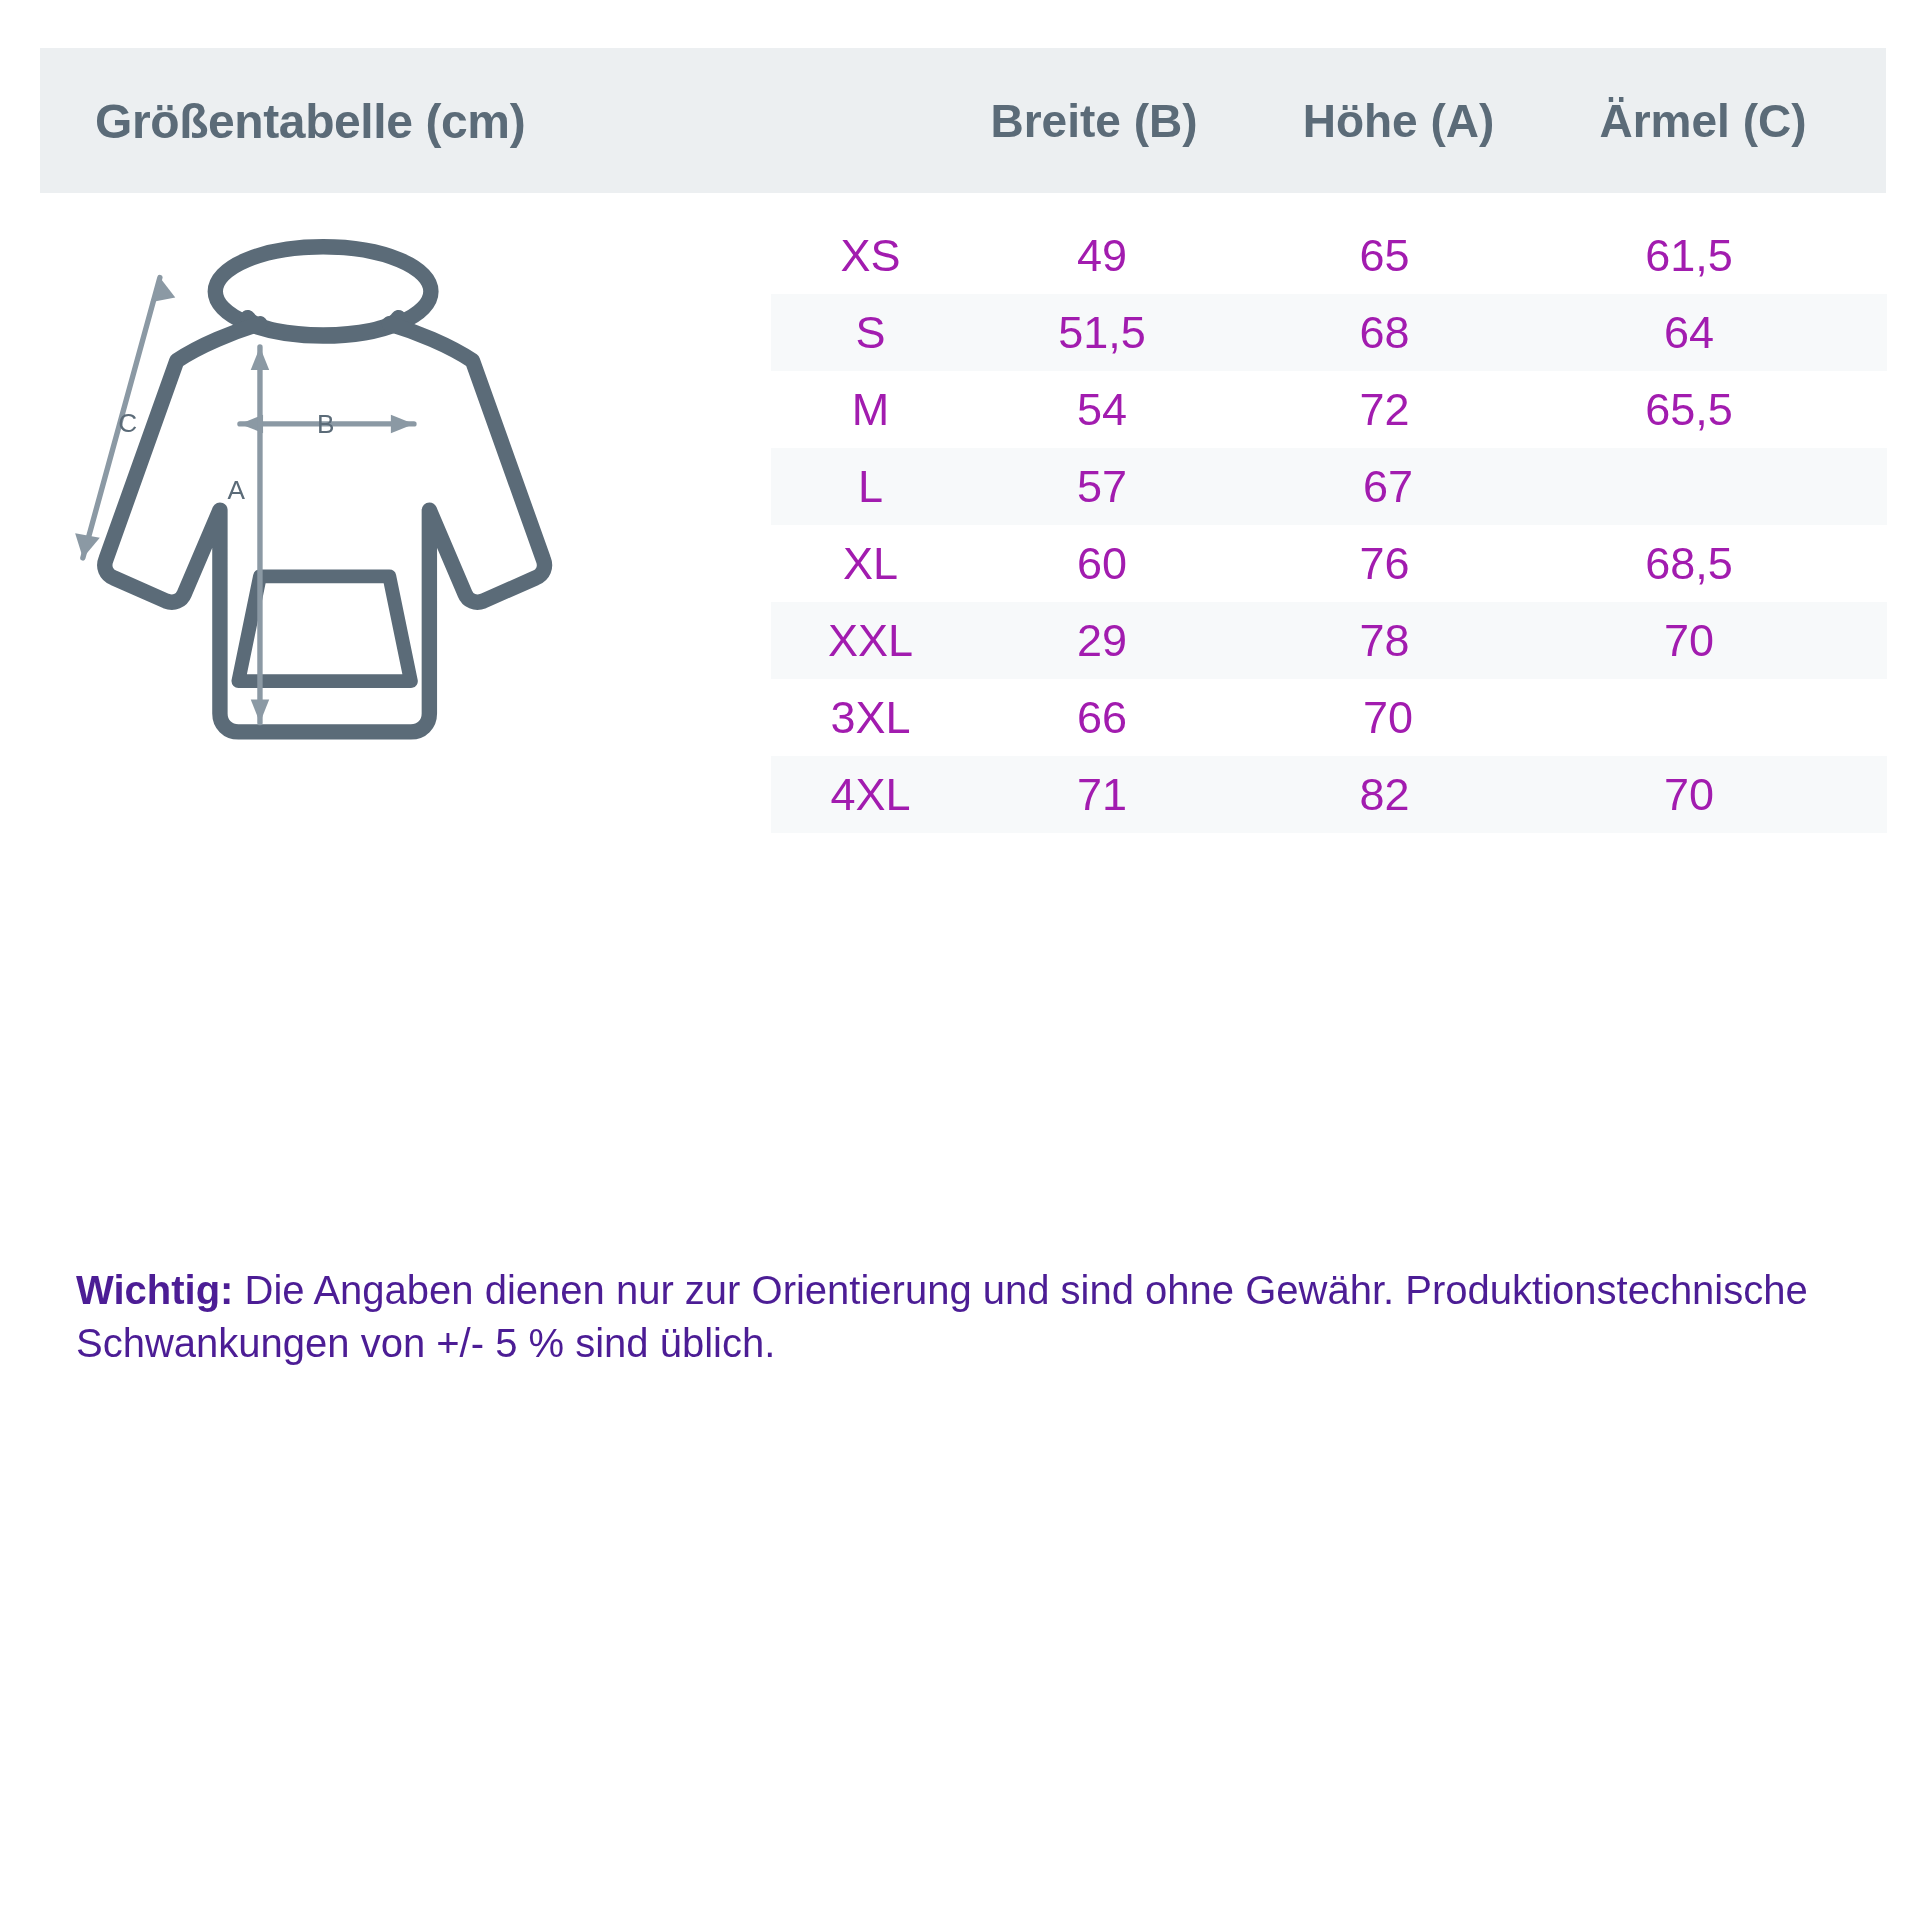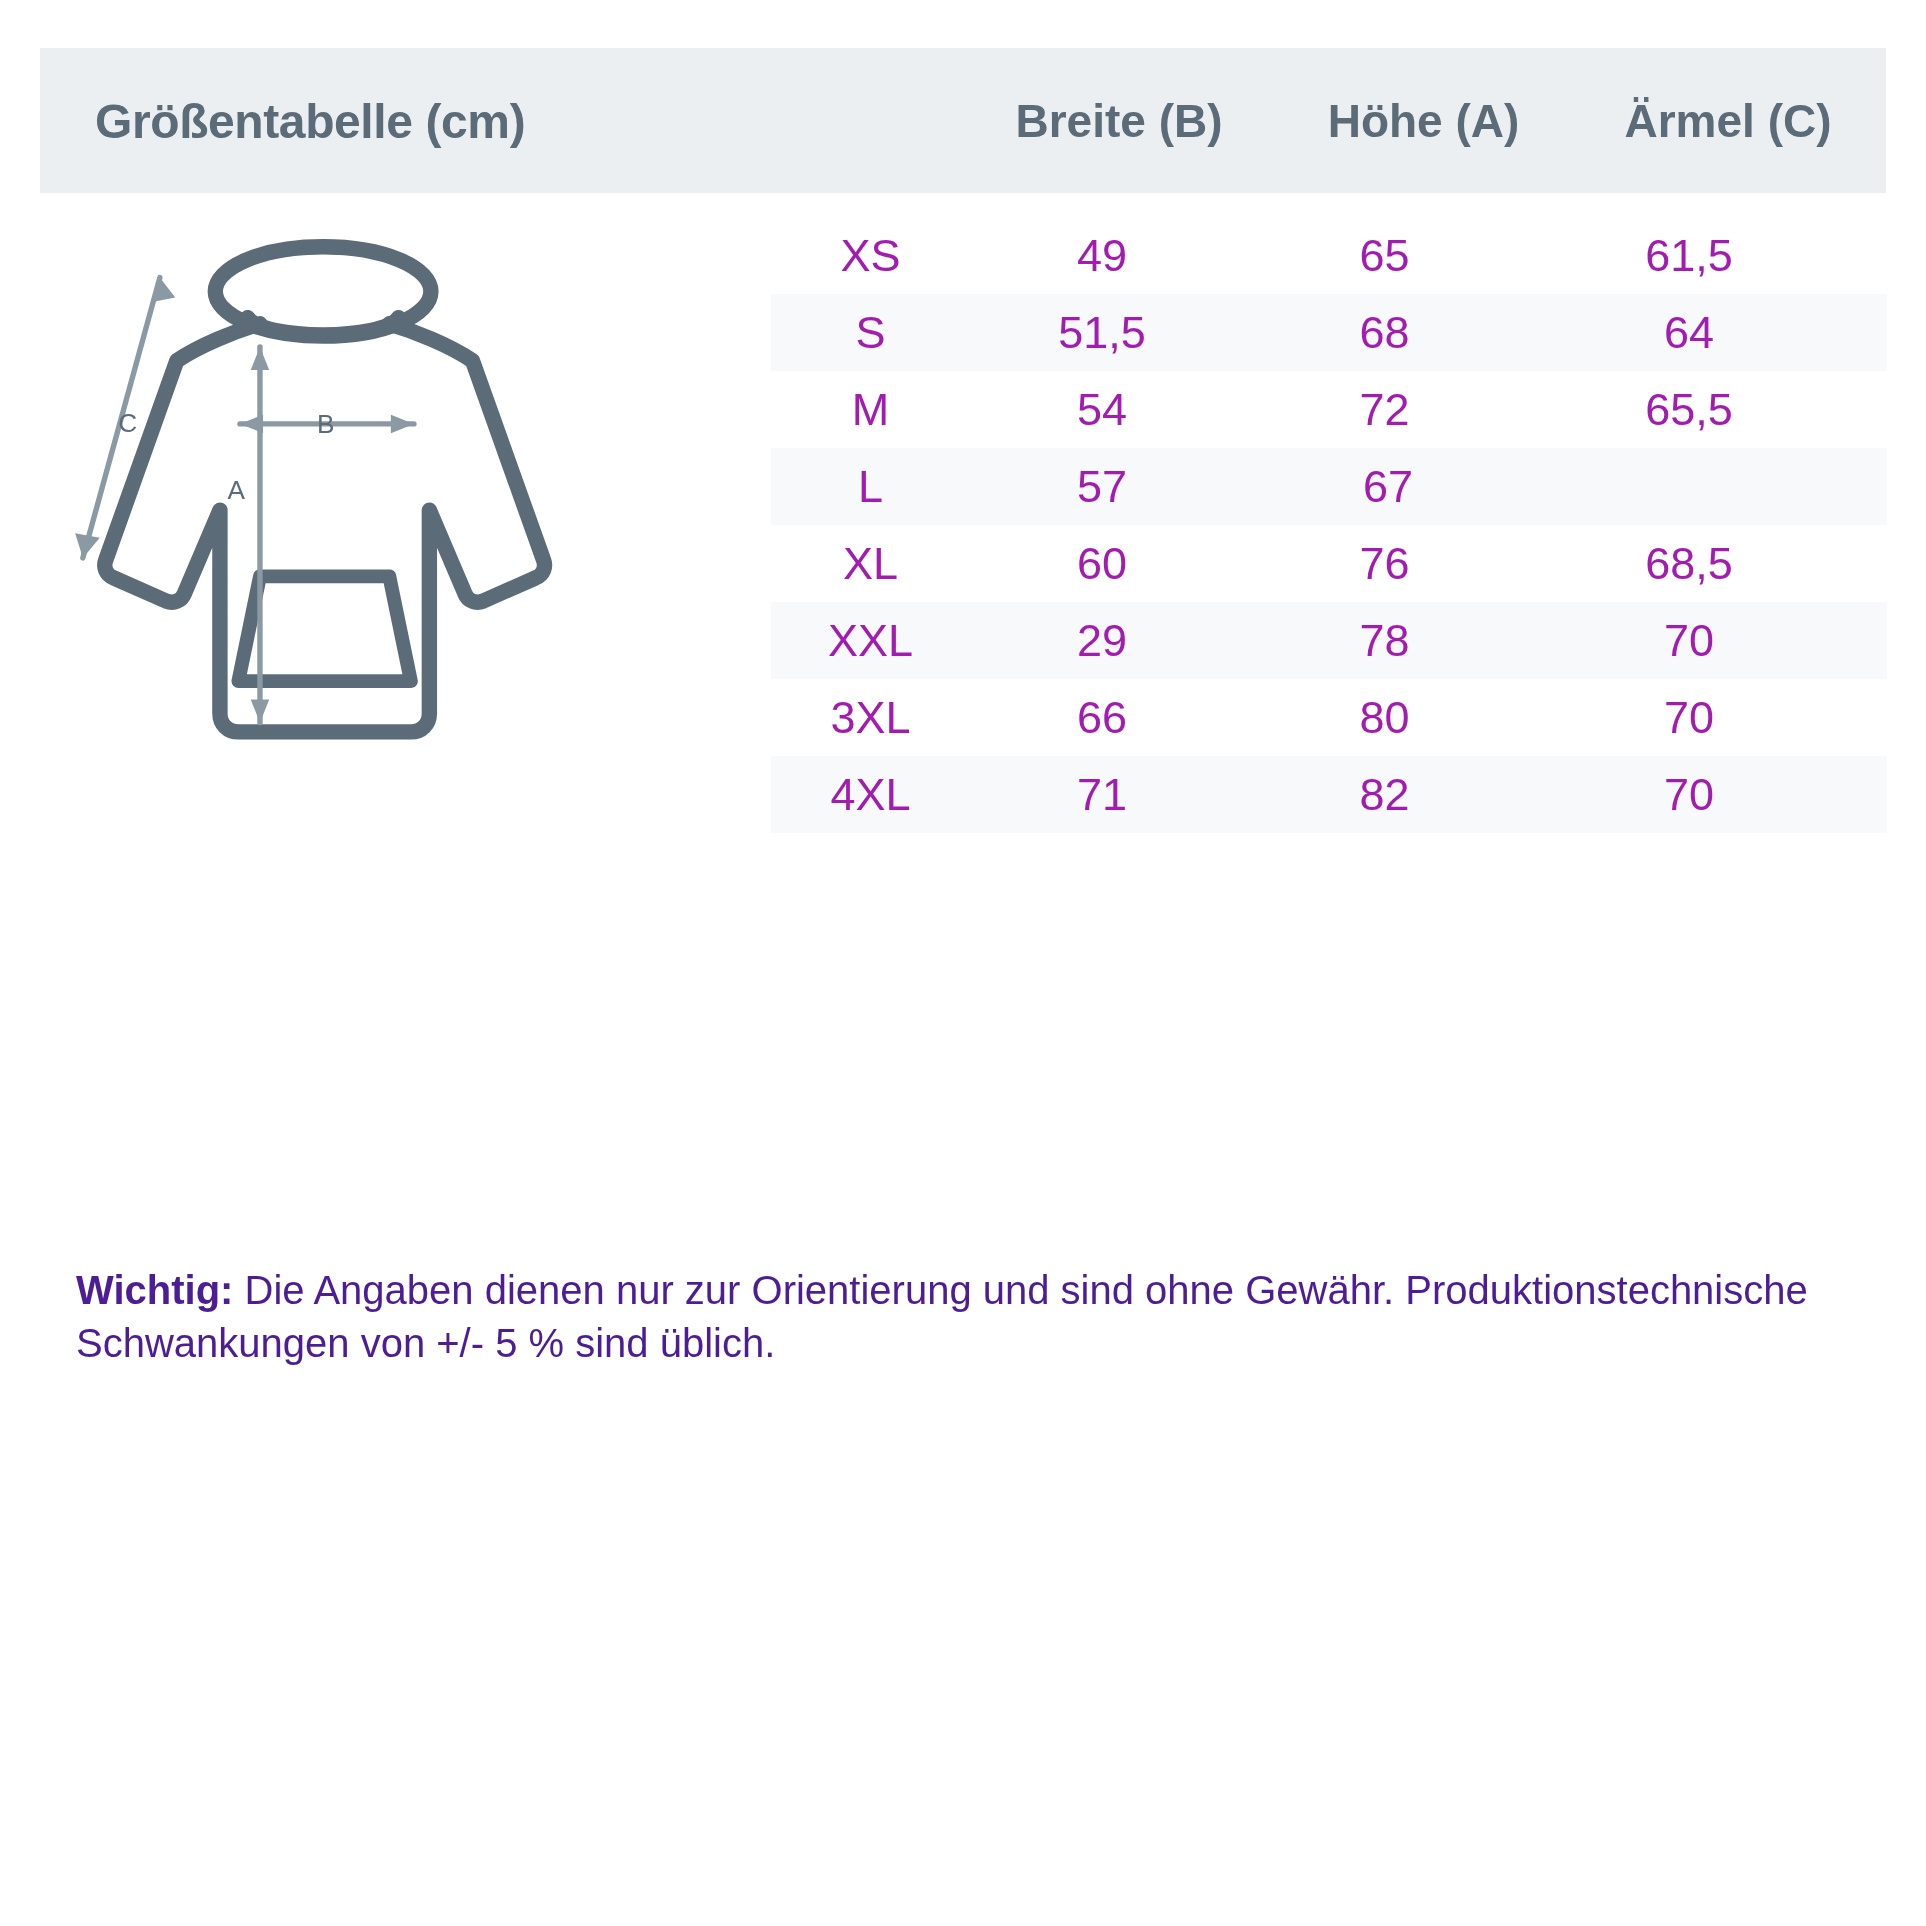--- a/index.html
+++ b/index.html
@@ -42,21 +42,21 @@
     top: 50%;
     transform: translateY(-50%);
     font-size: 48px;
     font-weight: bold;
     color: #5b6b78;
     letter-spacing: -0.4px;
     white-space: nowrap;
   }
   .header-cols {
     position: absolute;
-    left: 771px;
+    left: 746px;
     top: 50%;
     transform: translateY(-50%);
     display: flex;
     width: 1076px;
   }
   .header-cols .hcol {
     font-size: 46px;
     font-weight: bold;
     color: #5b6b78;
     text-align: center;
@@ -221,21 +221,20 @@
     </div>
     <div class="row even">
       <div class="cell size">XXL</div>
       <div class="cell v1">29</div>
       <div class="cell v2">78</div>
       <div class="cell v3">70</div>
     </div>
     <div class="row odd">
       <div class="cell size">3XL</div>
       <div class="cell v1">66</div>
-      <div class="cell v2">80</div>
       <div class="cell v3">70</div>
     </div>
     <div class="row even">
       <div class="cell size">4XL</div>
       <div class="cell v1">71</div>
       <div class="cell v2">82</div>
       <div class="cell v3">70</div>
     </div>
   </div>
 

